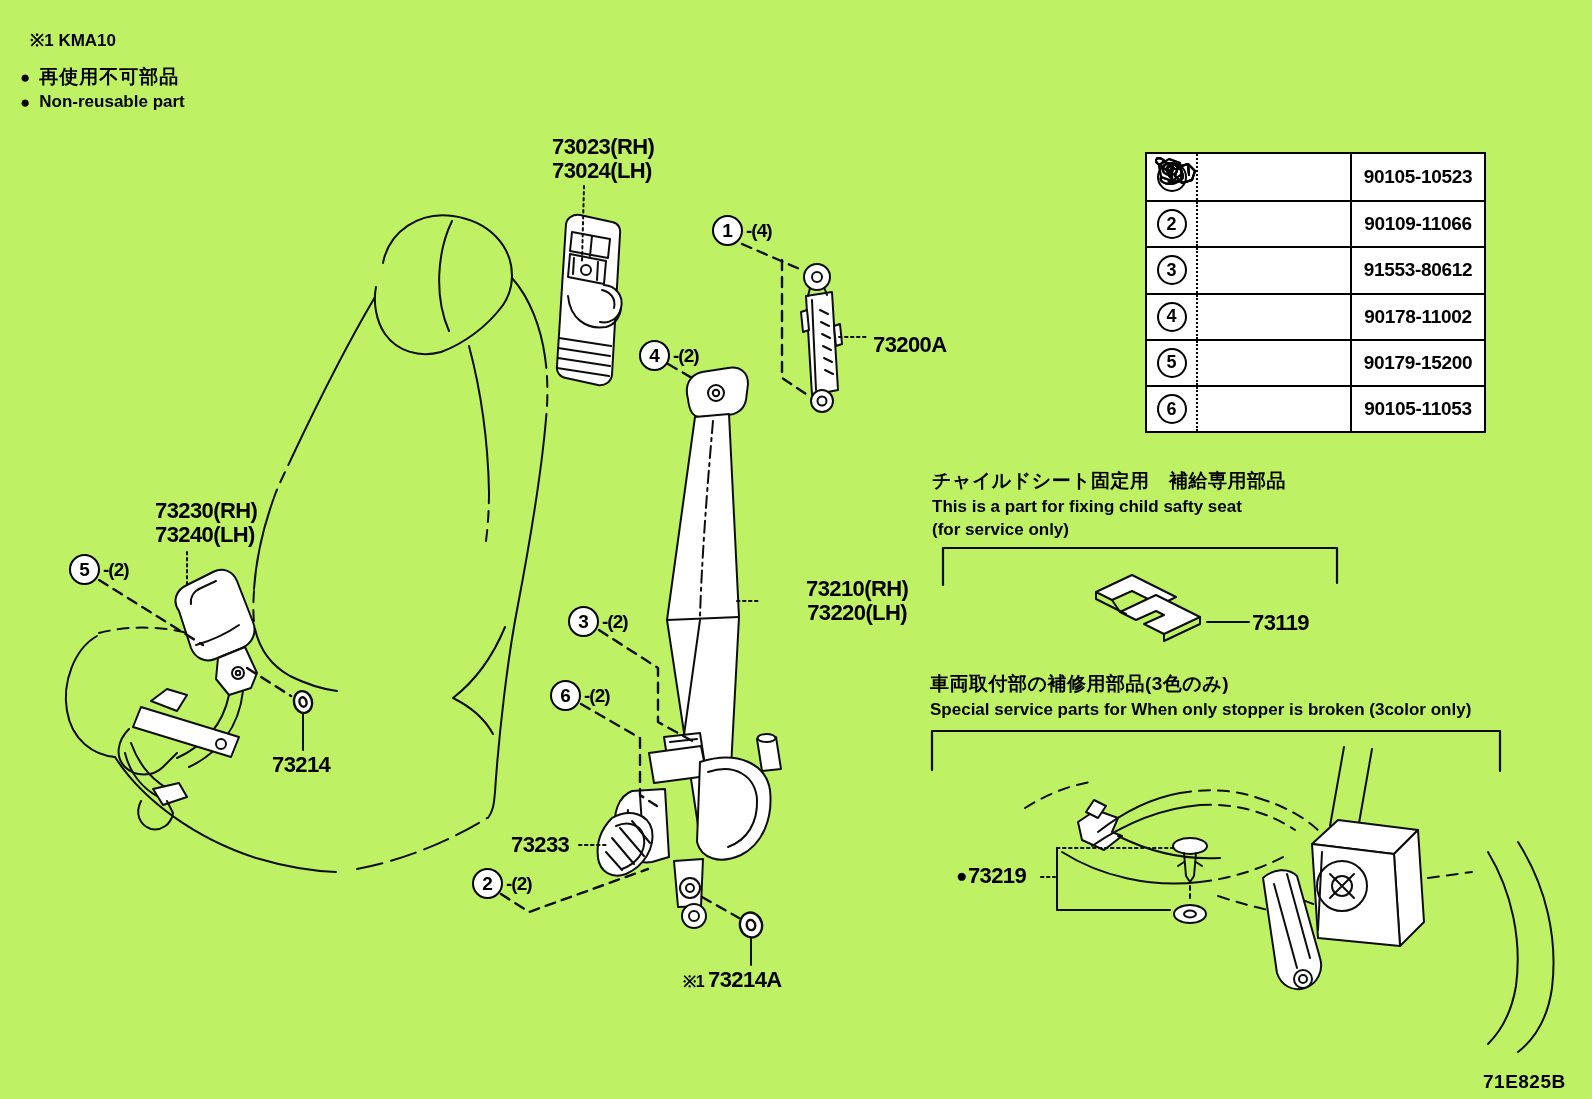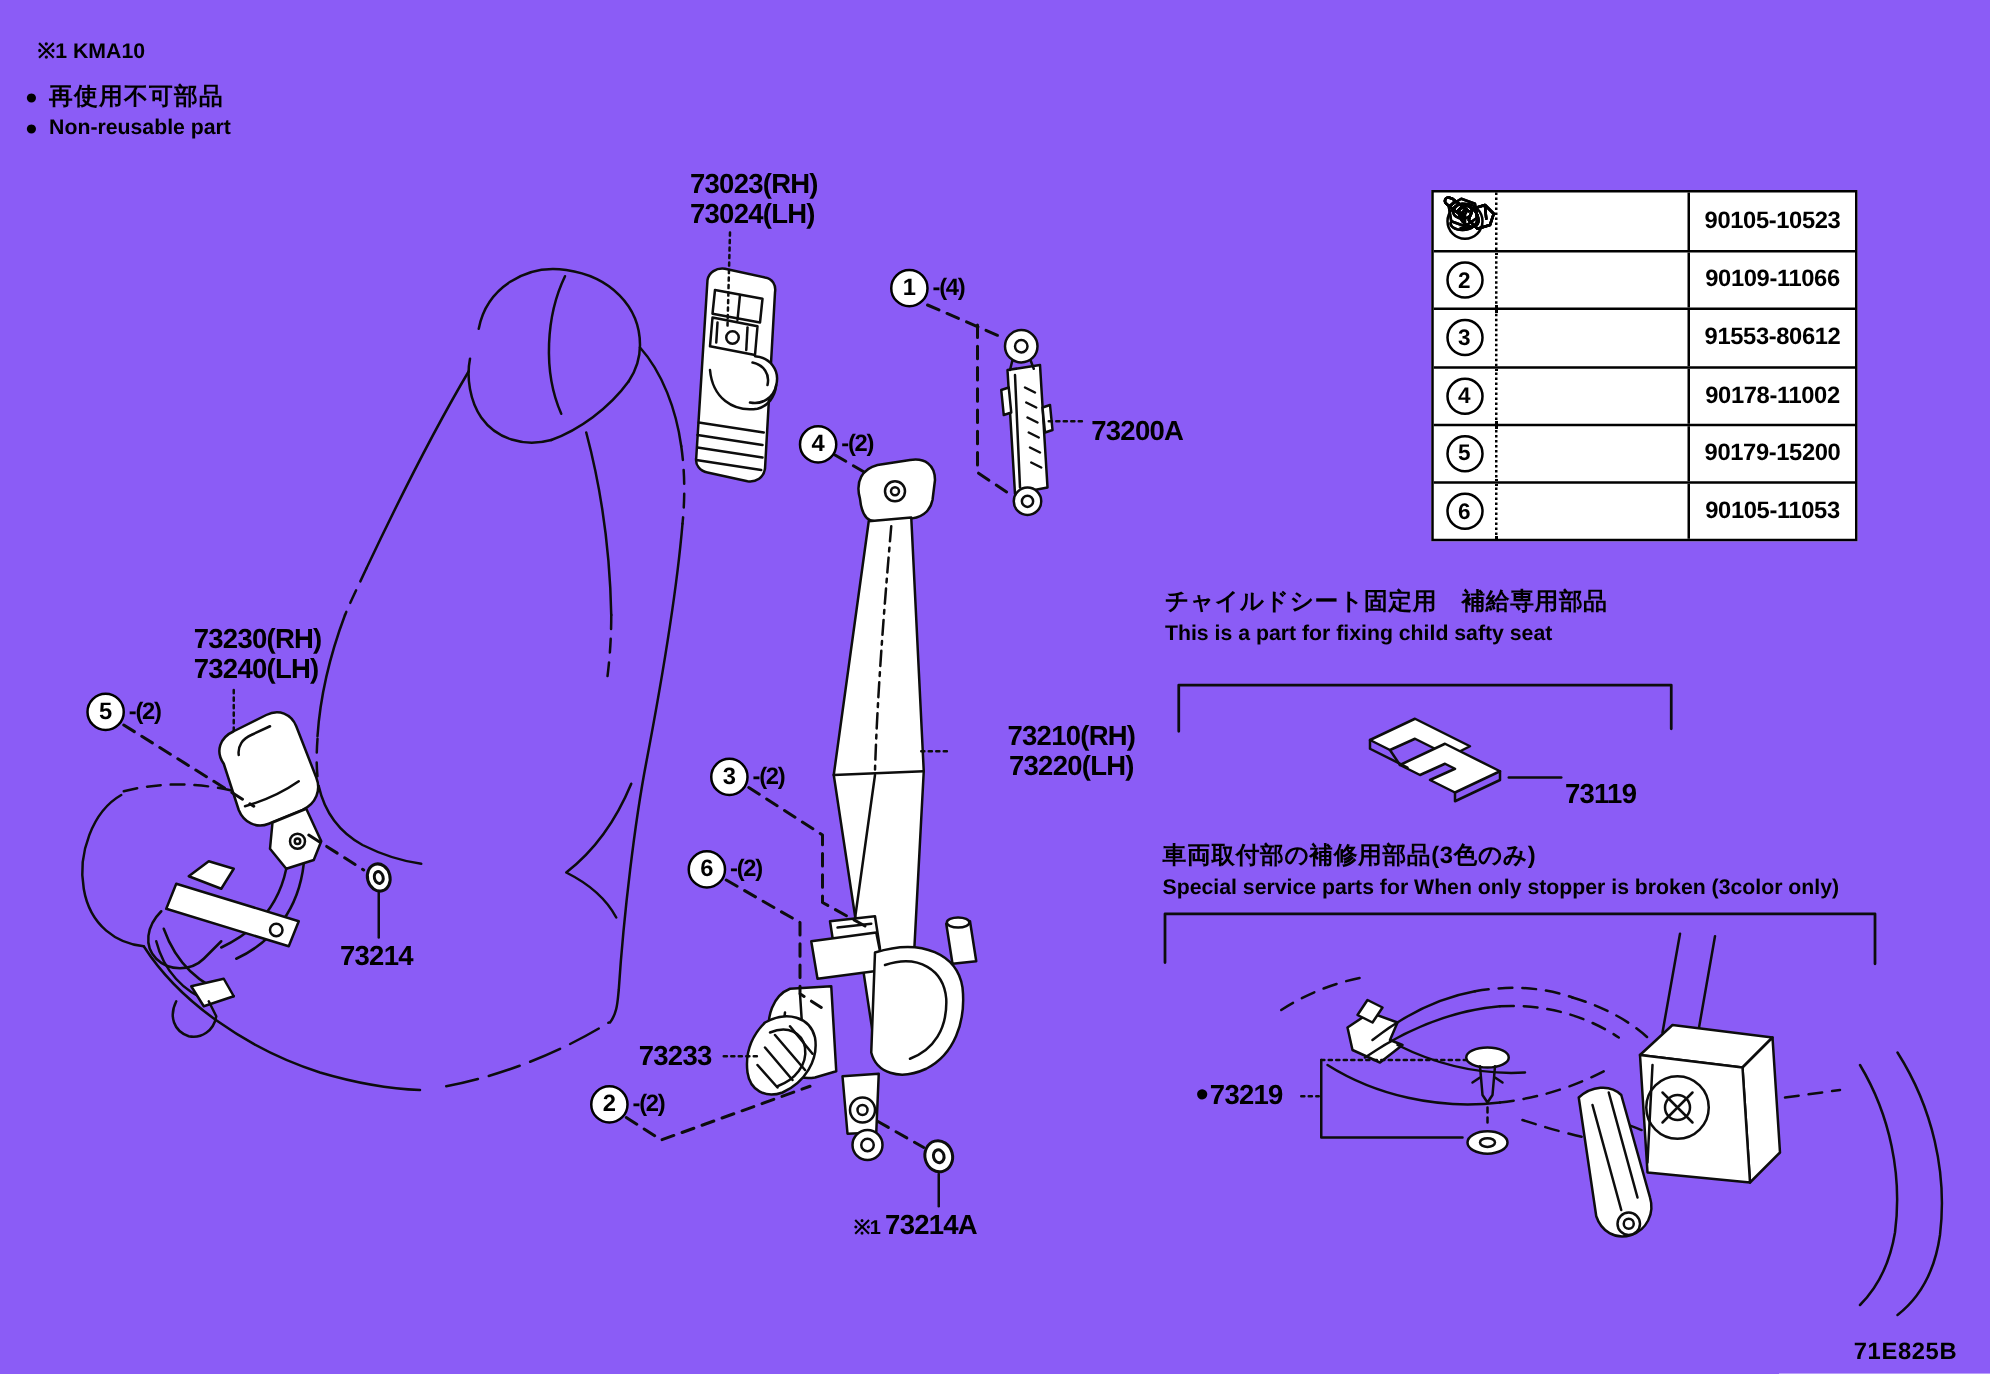--- a/index.html
+++ b/index.html
@@ -1,16 +1,16 @@
 <!DOCTYPE html>
 <html><head>
 <meta charset="utf-8">
 <style>
   html,body{margin:0;padding:0;background:#ffffff;}
-  #canvas{position:relative;width:1592px;height:1099px;background:#8b5cf6;overflow:hidden;
+  #canvas{position:relative;width:1592px;height:1099px;background:#bef264;overflow:hidden;
           font-family:"Liberation Sans",sans-serif;color:#000;}
   svg{position:absolute;left:0;top:0;}
   .art path,.art line,.art polyline,.art circle,.art ellipse,.art rect{vector-effect:non-scaling-stroke;}
   .plabel{position:absolute;font:700 22px "Liberation Sans",sans-serif;letter-spacing:-0.6px;
           white-space:nowrap;line-height:24px;color:#000;}
   .small-note{position:absolute;font:700 17px "Liberation Sans",sans-serif;white-space:nowrap;}
   .legend-line{position:absolute;display:flex;align-items:center;gap:9px;white-space:nowrap;}
   .legend-dot{font-size:17px;line-height:1;}
   .legend-jp{font:700 19px "Liberation Sans",sans-serif;letter-spacing:1px;}
   .legend-en{font:700 17px "Liberation Sans",sans-serif;}
@@ -390,29 +390,30 @@
   <div class="plabel" style="left:155px;top:499px;">
     <div>73230(RH)</div>
     <div>73240(LH)</div>
   </div>
   <div class="plabel" style="left:272px;top:753px;">73214</div>
   <div class="plabel" style="left:511px;top:833px;">73233</div>
   <div class="plabel" style="left:683px;top:968px;display:flex;align-items:baseline;">
     <span class="wprefix">※1</span>
     <span>73214A</span>
   </div>
-  <div class="plabel" style="left:1252px;top:611px;margin-top:12px;">73119</div>
+  <div class="plabel" style="left:1252px;top:611px;">73119</div>
   <div class="plabel" style="left:956px;top:864px;display:flex;align-items:center;">
     <span class="bullet-big">●</span>
     <span>73219</span>
   </div>
 
   <div class="sec-block" style="left:932px;top:468px;">
     <div class="sec-title-jp">チャイルドシート固定用　補給専用部品</div>
     <div class="sec-line-en">This is a part for fixing child safty seat</div>
+    <div class="sec-line-en">(for service only)</div>
   </div>
   <div class="sec-block" style="left:930px;top:671px;">
     <div class="sec-title-jp">車両取付部の補修用部品(3色のみ)</div>
     <div class="sec-line-en">Special service parts for When only stopper is broken (3color only)</div>
   </div>
 
   <div class="code" style="left:1483px;top:1071px;text-align:center;">71E825B</div>
 
 </div>
 

